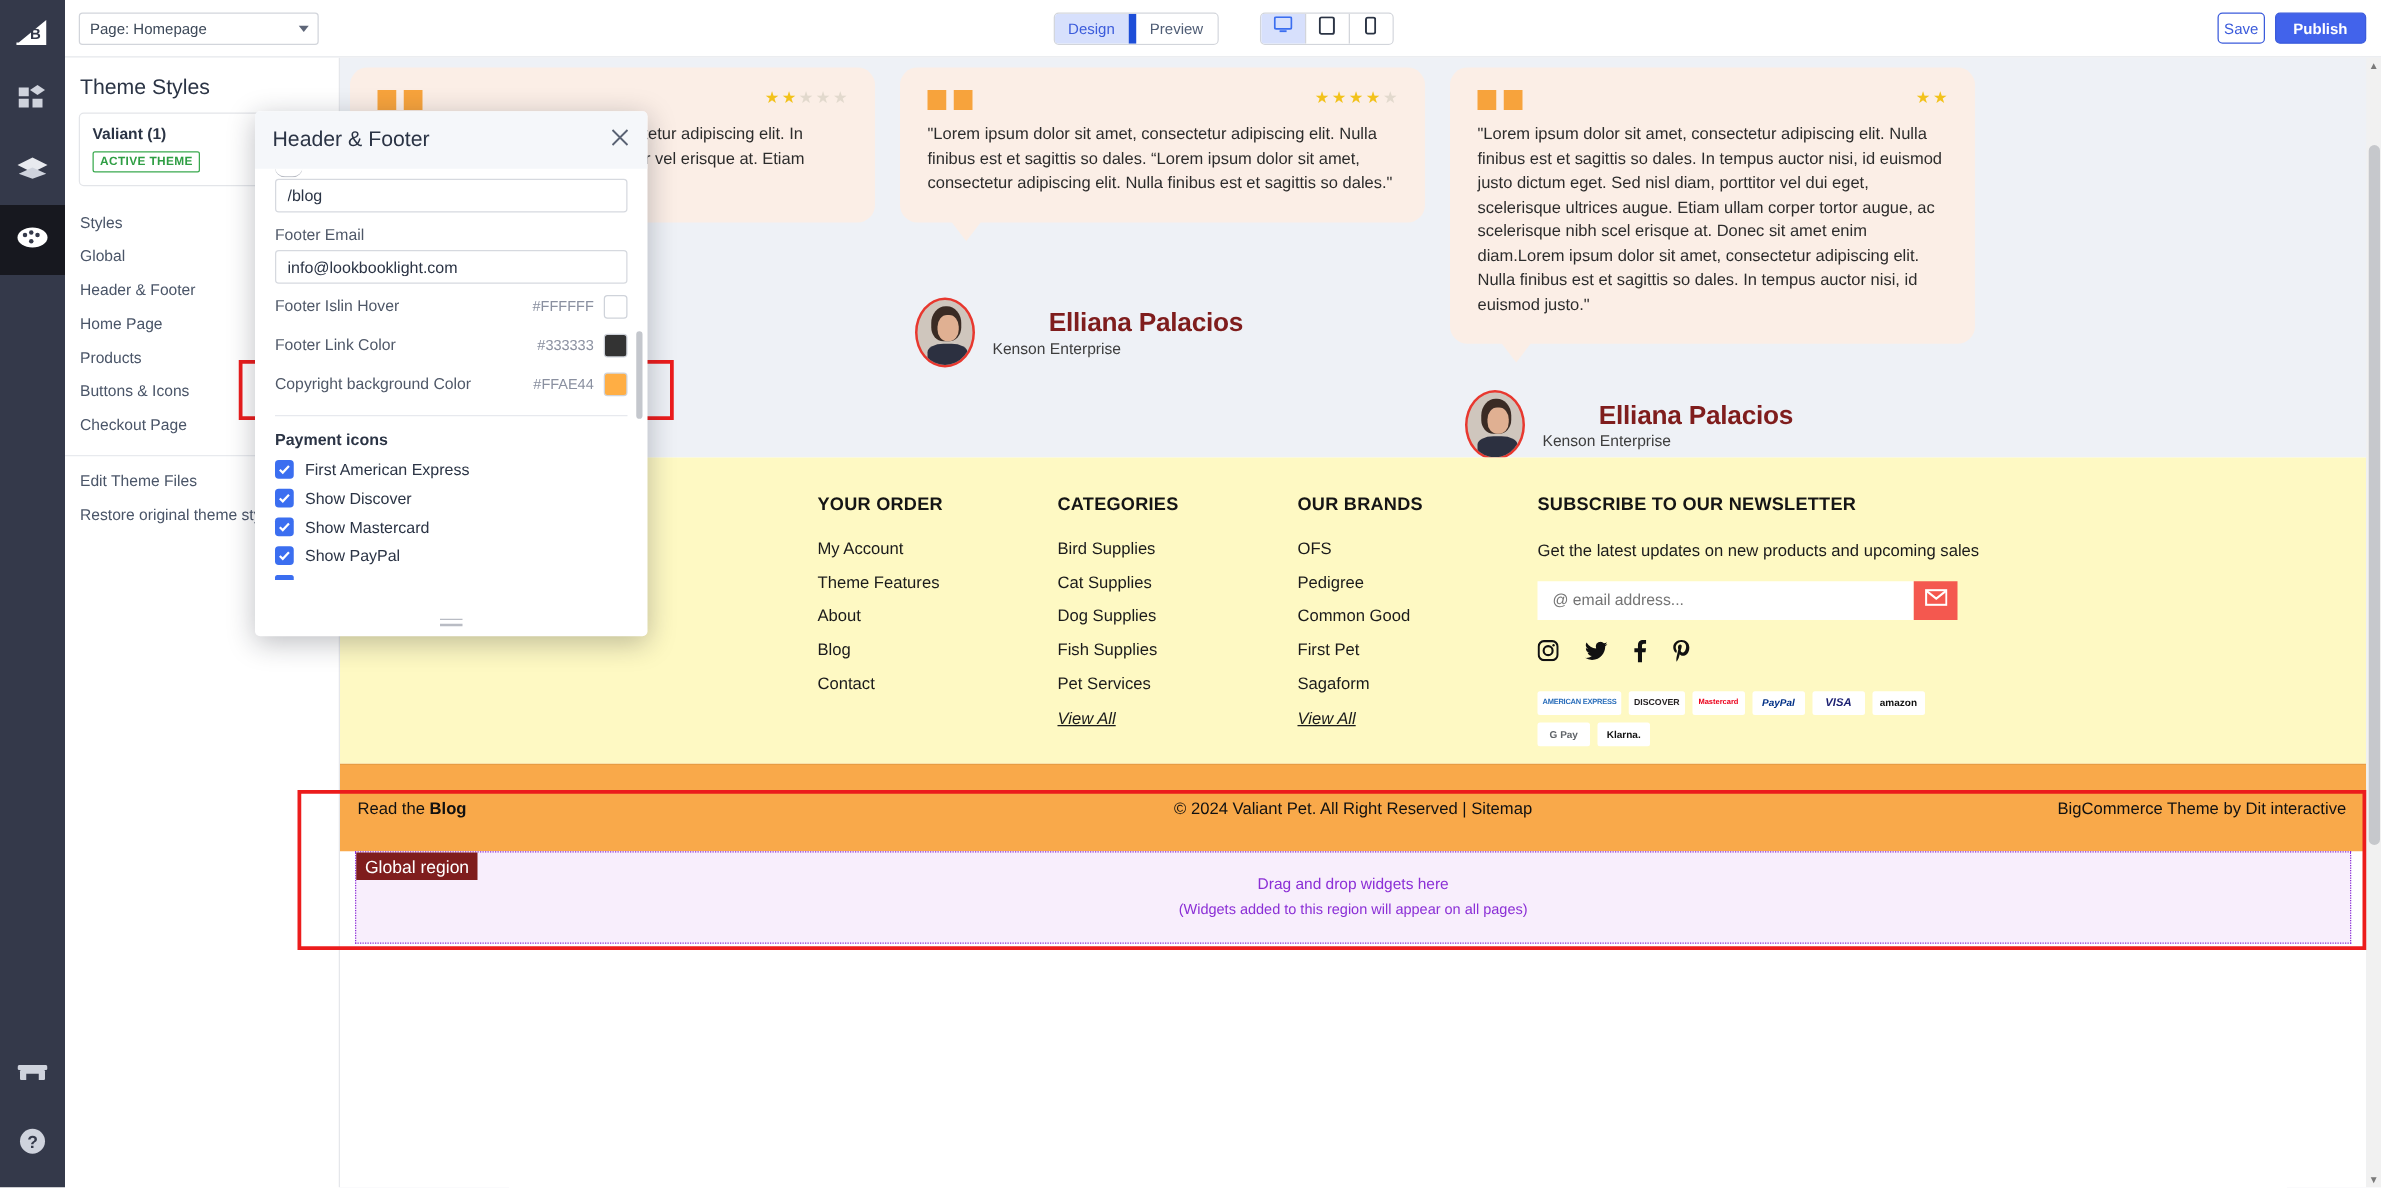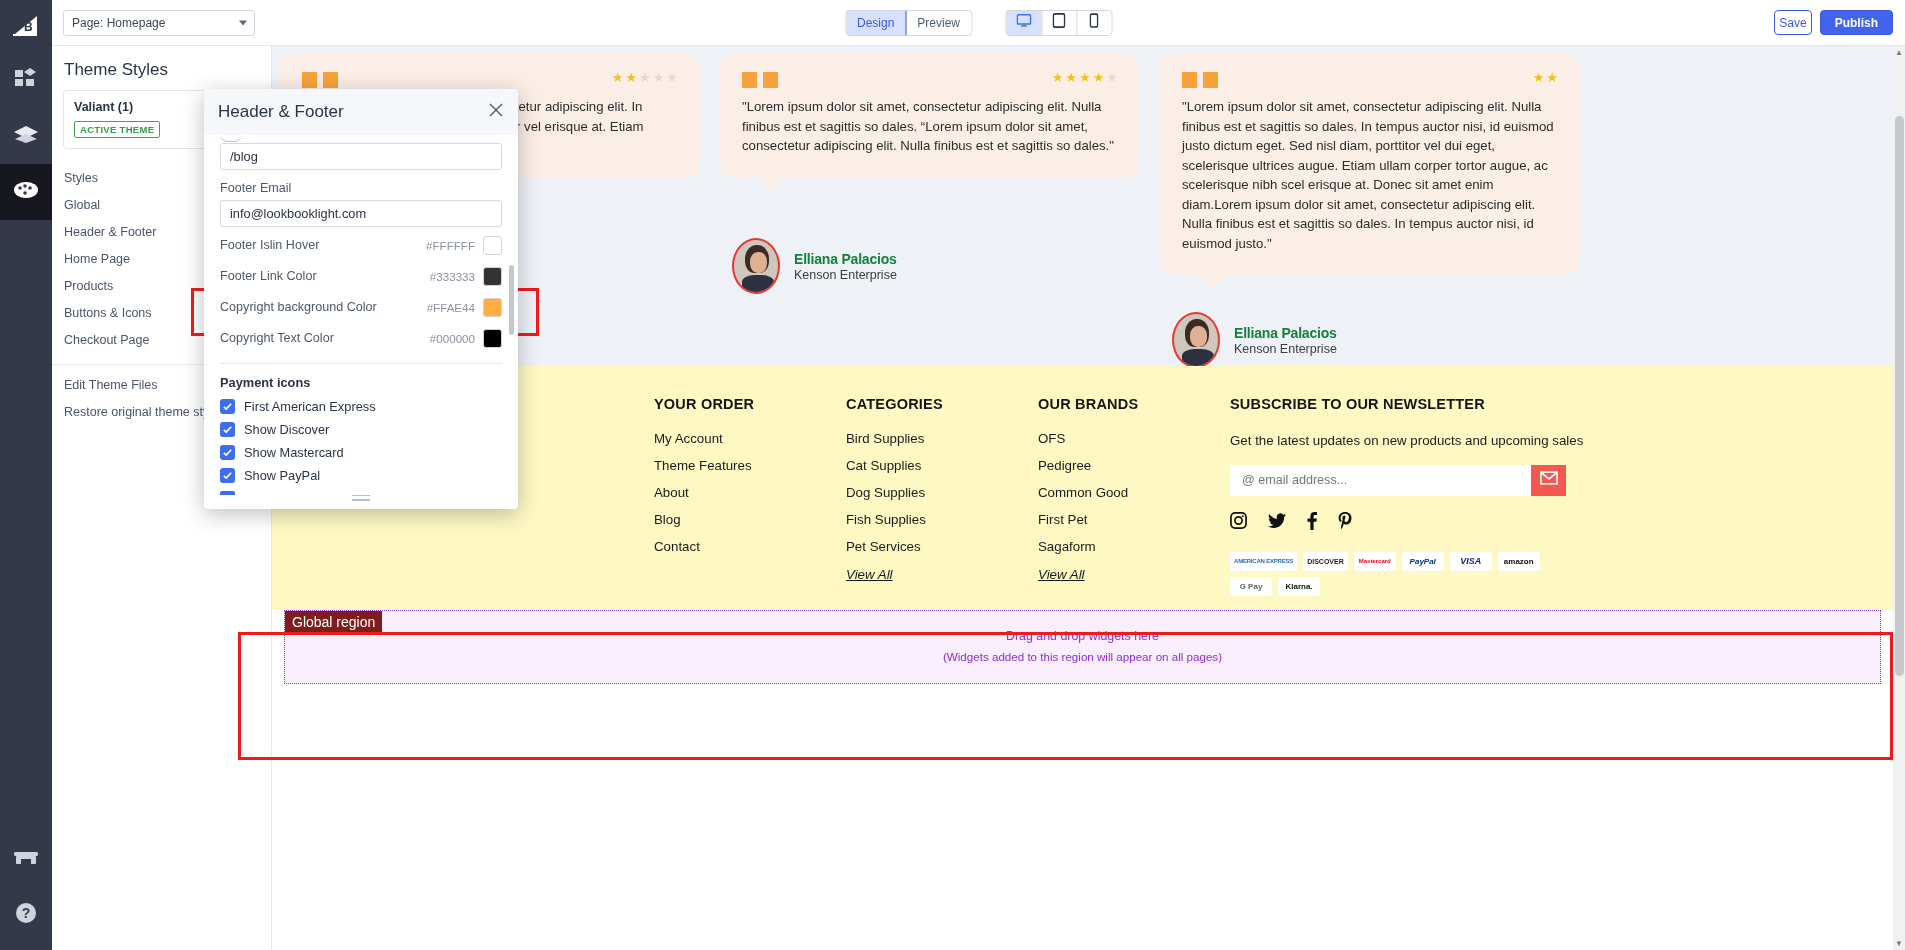--- a/index.html
+++ b/index.html
@@ -51,21 +51,21 @@
   .center-tools {
     position: absolute; left: 50%; transform: translateX(-50%);
     display: flex; align-items: center; gap: 33px;
   }
   .segbtns { display: flex; border: 1px solid #d2d5db; border-radius: 4px; overflow: hidden; }
   .segbtn {
     height: 24px; padding: 0 11px; display: flex; align-items: center;
     font-size: 12px; color: #4f5d75; background: #fff; cursor: pointer;
   }
   .segbtn.sel { background: #d7e0fc; color: #3b5bdb; }
-  .segbtn + .segbtn { border-left: 1px solid #1d4ed8; }
+  .segbtn + .segbtn { border-left: 6px solid #1d4ed8; }
   .devbtns { display: flex; border: 1px solid #d2d5db; border-radius: 4px; overflow: hidden; }
   .devbtn {
     width: 35px; height: 24px; display: flex; align-items: center; justify-content: center;
     background: #fff; cursor: pointer;
   }
   .devbtn.sel { background: #d7e0fc; }
   .devbtn + .devbtn { border-left: 1px solid #d2d5db; }
   .topbar-right {
     position: absolute; right: 12px; display: flex; align-items: center; gap: 8px;
   }
@@ -141,21 +141,21 @@
   .avatar {
     width: 48px; height: 56px; border-radius: 50%; border: 2.5px solid #e8382f;
     background: #cfc6bd; overflow: hidden; position: relative;
   }
   .av-hair { position: absolute; left: 11px; top: 5px; width: 24px; height: 28px;
     background: #3a2b24; border-radius: 48% 48% 40% 40%; }
   .av-face { position: absolute; left: 16px; top: 12px; width: 17px; height: 21px;
     background: #e0b092; border-radius: 45%; }
   .av-body { position: absolute; left: 8px; bottom: 0; width: 32px; height: 17px;
     background: #2c3040; border-radius: 40% 40% 0 0; }
-  .p-name { font-size: 14px; font-weight: bold; color: #15803d; letter-spacing: -.2px; }
+  .p-name { font-size: 21px; font-weight: bold; color: #7f1d1d; letter-spacing: -.2px; margin-left: 45px; }
   .p-org { font-size: 12.5px; color: #3d3d3d; margin-top: 1px; }
 
   
   .footer {
     background: #fef9c3; padding: 30px 0 14px 0; position: relative;
   }
   .fgrid {
     display: flex; padding: 0 14px 0 14px;
   }
   .fcol { padding-right: 12px; }
@@ -580,20 +580,27 @@
                 <span>G Pay</span>
               </span>
             <span class="chip" style="color:#111;font-size:8px;">
                 <span>Klarna.</span>
               </span>
           </div>
         </div>
       </div>
     </div>
 
+    <div class="copybar">
+      <div class="cb-left">
+        <span>Read the </span><b>Blog</b>
+      </div>
+      <div class="cb-mid">© 2024 Valiant Pet. All Right Reserved | Sitemap</div>
+      <div class="cb-right">BigCommerce Theme by Dit interactive</div>
+    </div>
 
     <div class="gregion">
       <div class="gtag">Global region</div>
       <div class="gtext">
         <div class="l1">Drag and drop widgets here</div>
         <div class="l2">(Widgets added to this region will appear on all pages)</div>
       </div>
     </div>
   </div>
 
@@ -630,25 +637,20 @@
     <div class="crow">
       <div class="cname">Footer Link Color</div>
       <div class="cval">#333333</div>
       <div class="cswatch" style="background:#333333;"></div>
     </div>
     <div class="crow">
       <div class="cname">Copyright background Color</div>
       <div class="cval">#FFAE44</div>
       <div class="cswatch" style="background:#FFAE44;"></div>
     </div>
-    <div class="crow">
-      <div class="cname">Copyright Text Color</div>
-      <div class="cval">#000000</div>
-      <div class="cswatch" style="background:#000000;"></div>
-    </div>
 
     <div class="m-divider"></div>
     <div class="m-section">Payment icons</div>
 
     <div class="cbrow">
       <span class="cbox">
         <svg viewBox="0 0 12 12">
             <path d="M2 6.3 L4.6 8.8 L10 3" stroke="#fff" stroke-width="1.9" fill="none"></path>
           </svg>
       </span>

